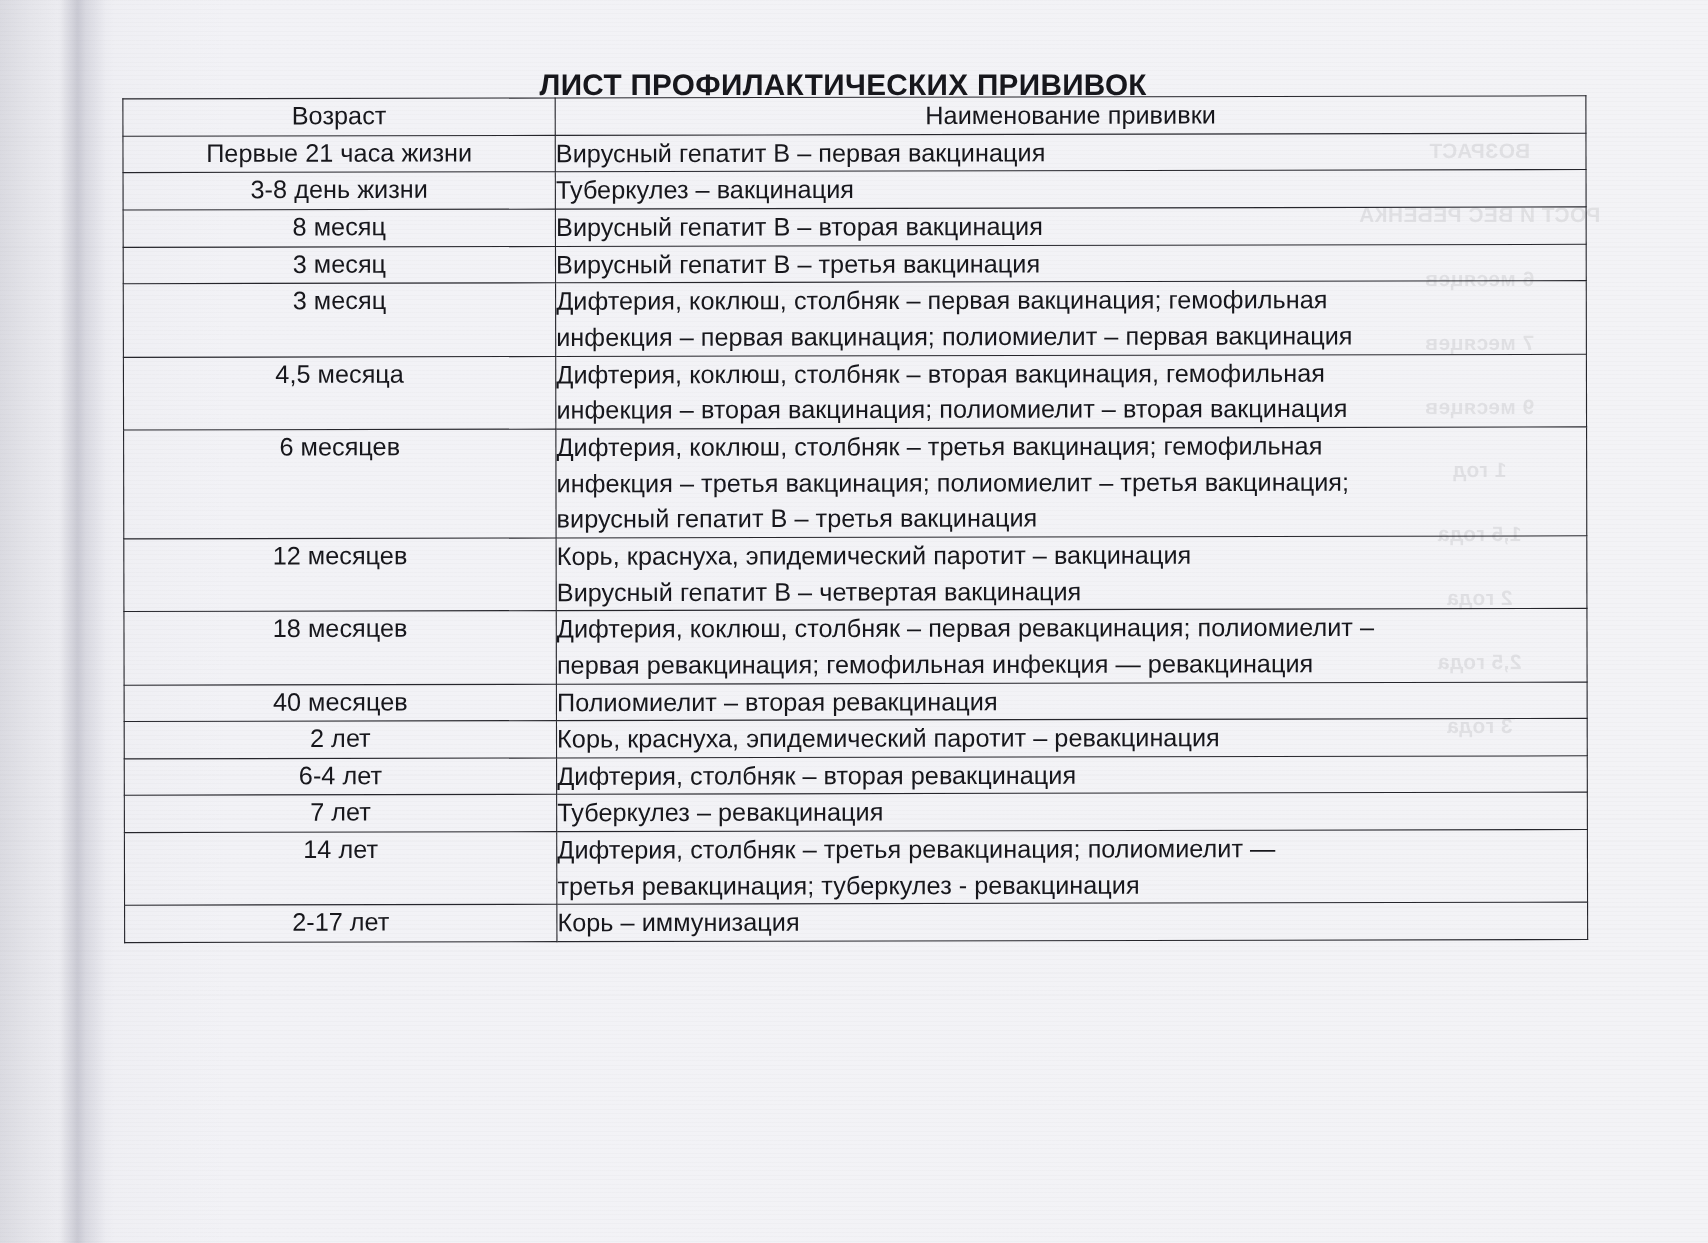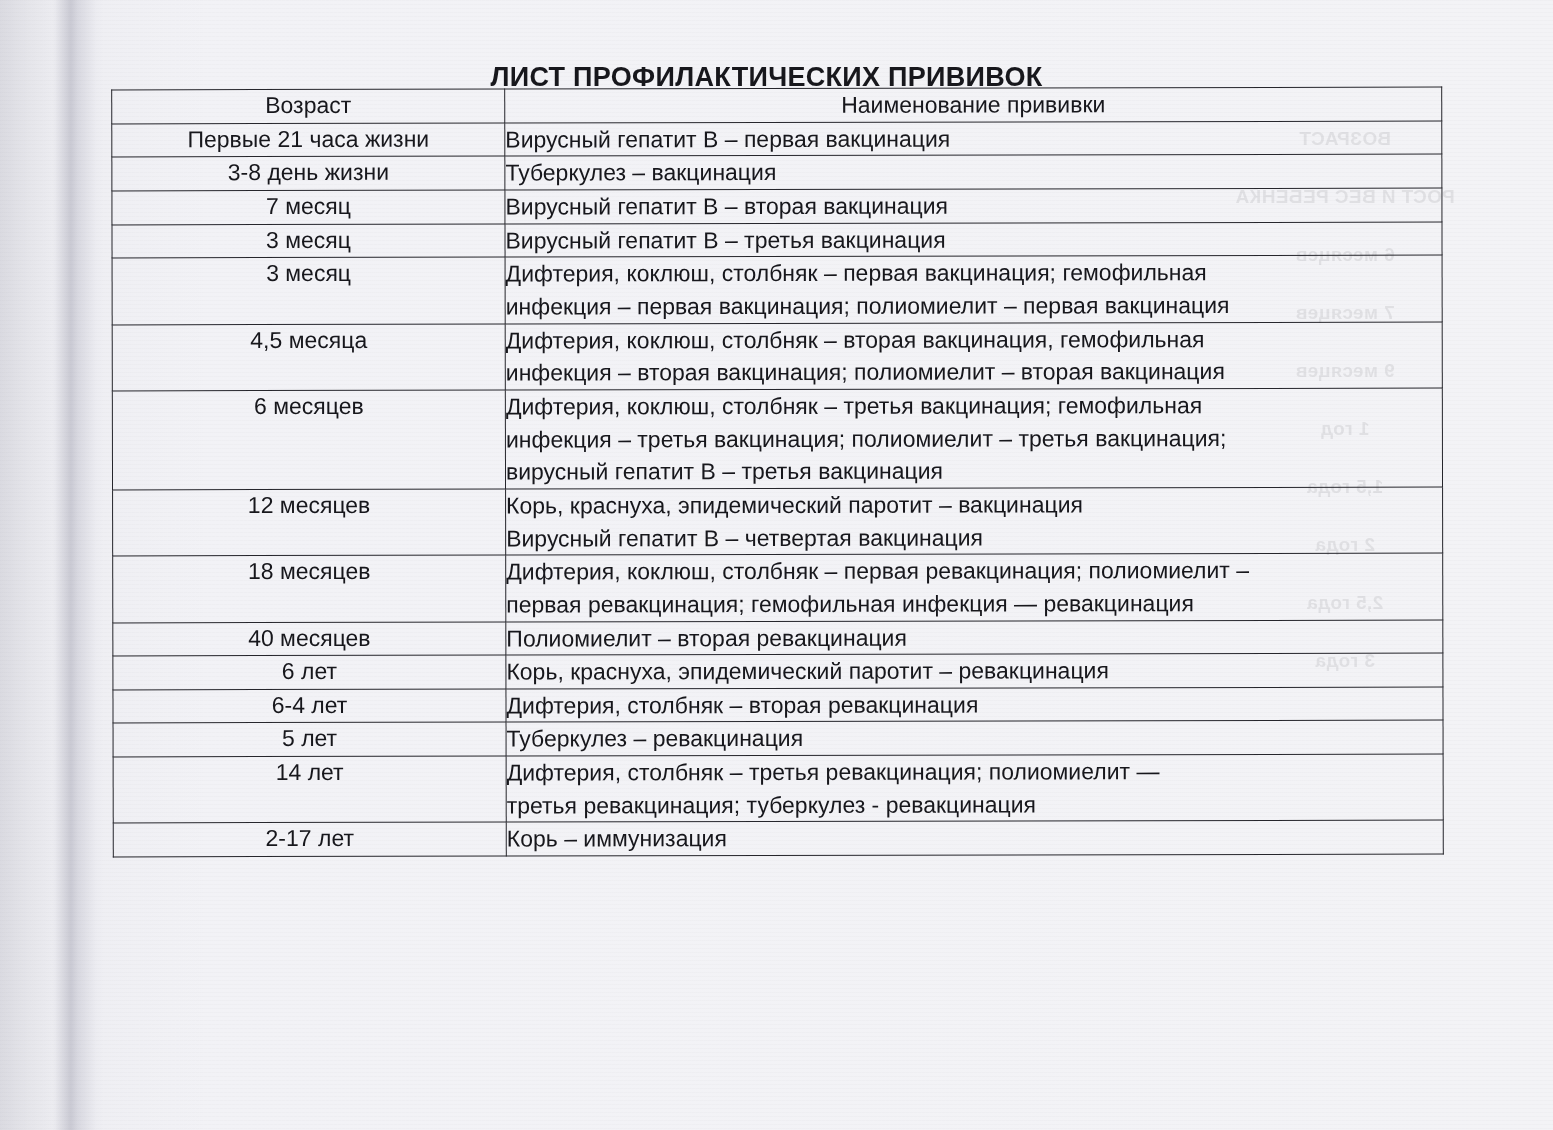--- a/index.html
+++ b/index.html
@@ -173,21 +173,21 @@
             <span class="ln">Вирусный гепатит В – первая вакцинация</span>
           </td>
         </tr>
         <tr>
           <td class="age-cell">3-8 день жизни</td>
           <td class="name-cell">
             <span class="ln">Туберкулез – вакцинация</span>
           </td>
         </tr>
         <tr>
-          <td class="age-cell">7 месяц</td>
+          <td class="age-cell">8 месяц</td>
           <td class="name-cell">
             <span class="ln">Вирусный гепатит В – вторая вакцинация</span>
           </td>
         </tr>
         <tr>
           <td class="age-cell">3 месяц</td>
           <td class="name-cell">
             <span class="ln">Вирусный гепатит В – третья вакцинация</span>
           </td>
         </tr>
@@ -227,33 +227,33 @@
             <span class="ln">первая ревакцинация; гемофильная инфекция — ревакцинация</span>
           </td>
         </tr>
         <tr>
           <td class="age-cell">40 месяцев</td>
           <td class="name-cell">
             <span class="ln">Полиомиелит – вторая ревакцинация</span>
           </td>
         </tr>
         <tr>
-          <td class="age-cell">6 лет</td>
+          <td class="age-cell">2 лет</td>
           <td class="name-cell">
             <span class="ln">Корь, краснуха, эпидемический паротит – ревакцинация</span>
           </td>
         </tr>
         <tr>
           <td class="age-cell">6-4 лет</td>
           <td class="name-cell">
             <span class="ln">Дифтерия, столбняк – вторая ревакцинация</span>
           </td>
         </tr>
         <tr>
-          <td class="age-cell">5 лет</td>
+          <td class="age-cell">7 лет</td>
           <td class="name-cell">
             <span class="ln">Туберкулез – ревакцинация</span>
           </td>
         </tr>
         <tr>
           <td class="age-cell">14 лет</td>
           <td class="name-cell">
             <span class="ln">Дифтерия, столбняк – третья ревакцинация; полиомиелит —</span>
             <span class="ln">третья ревакцинация; туберкулез - ревакцинация</span>
           </td>

